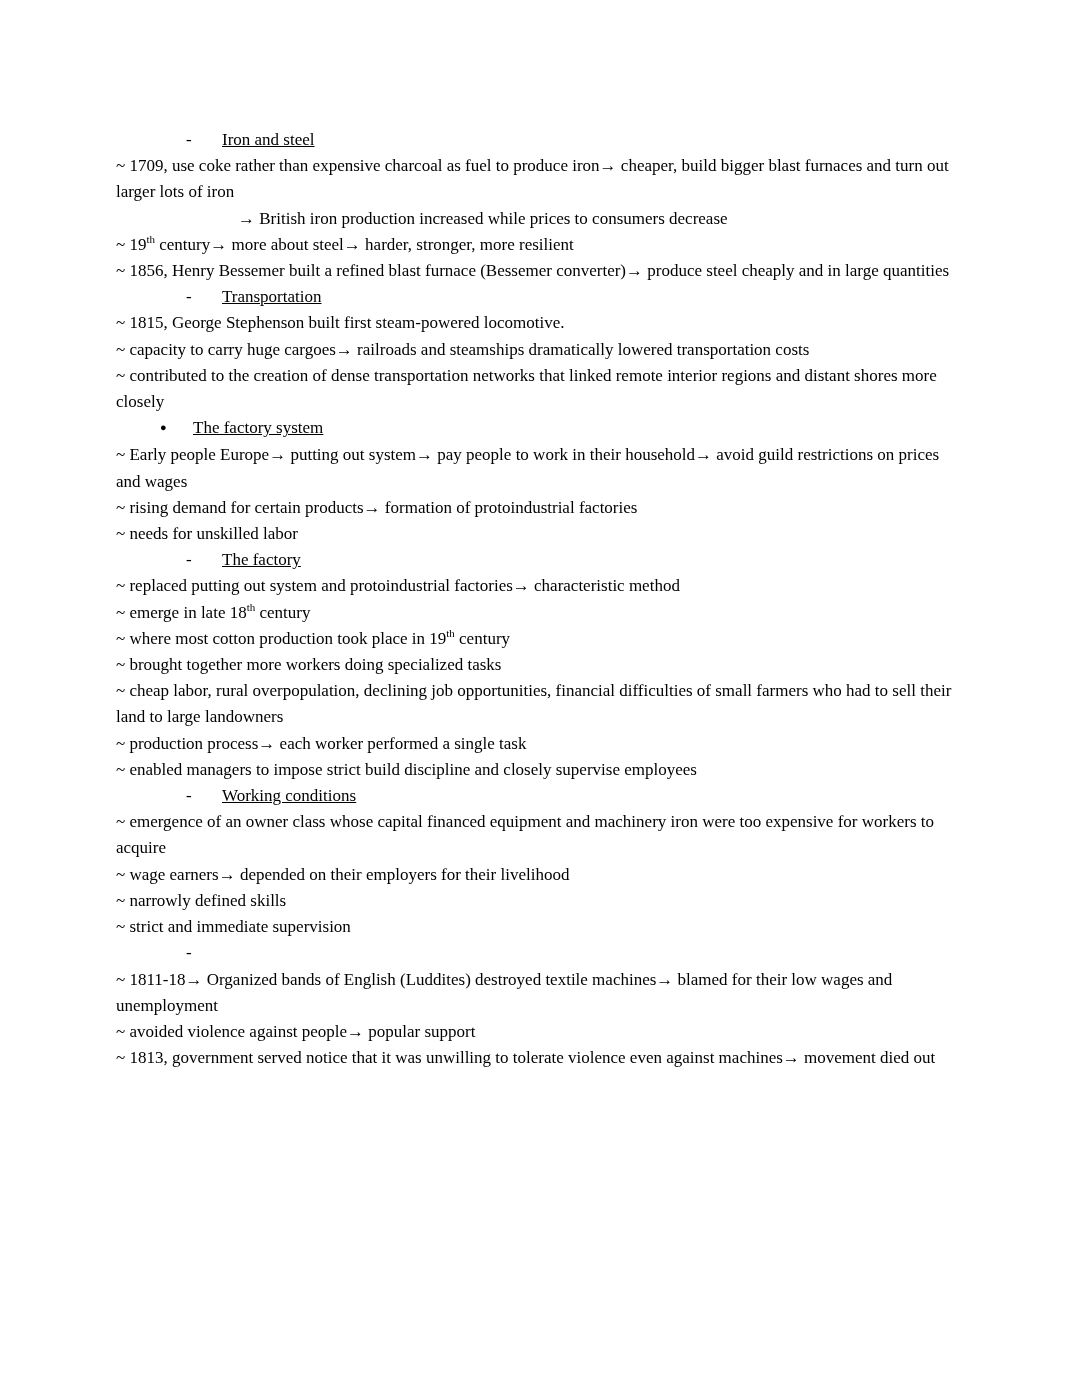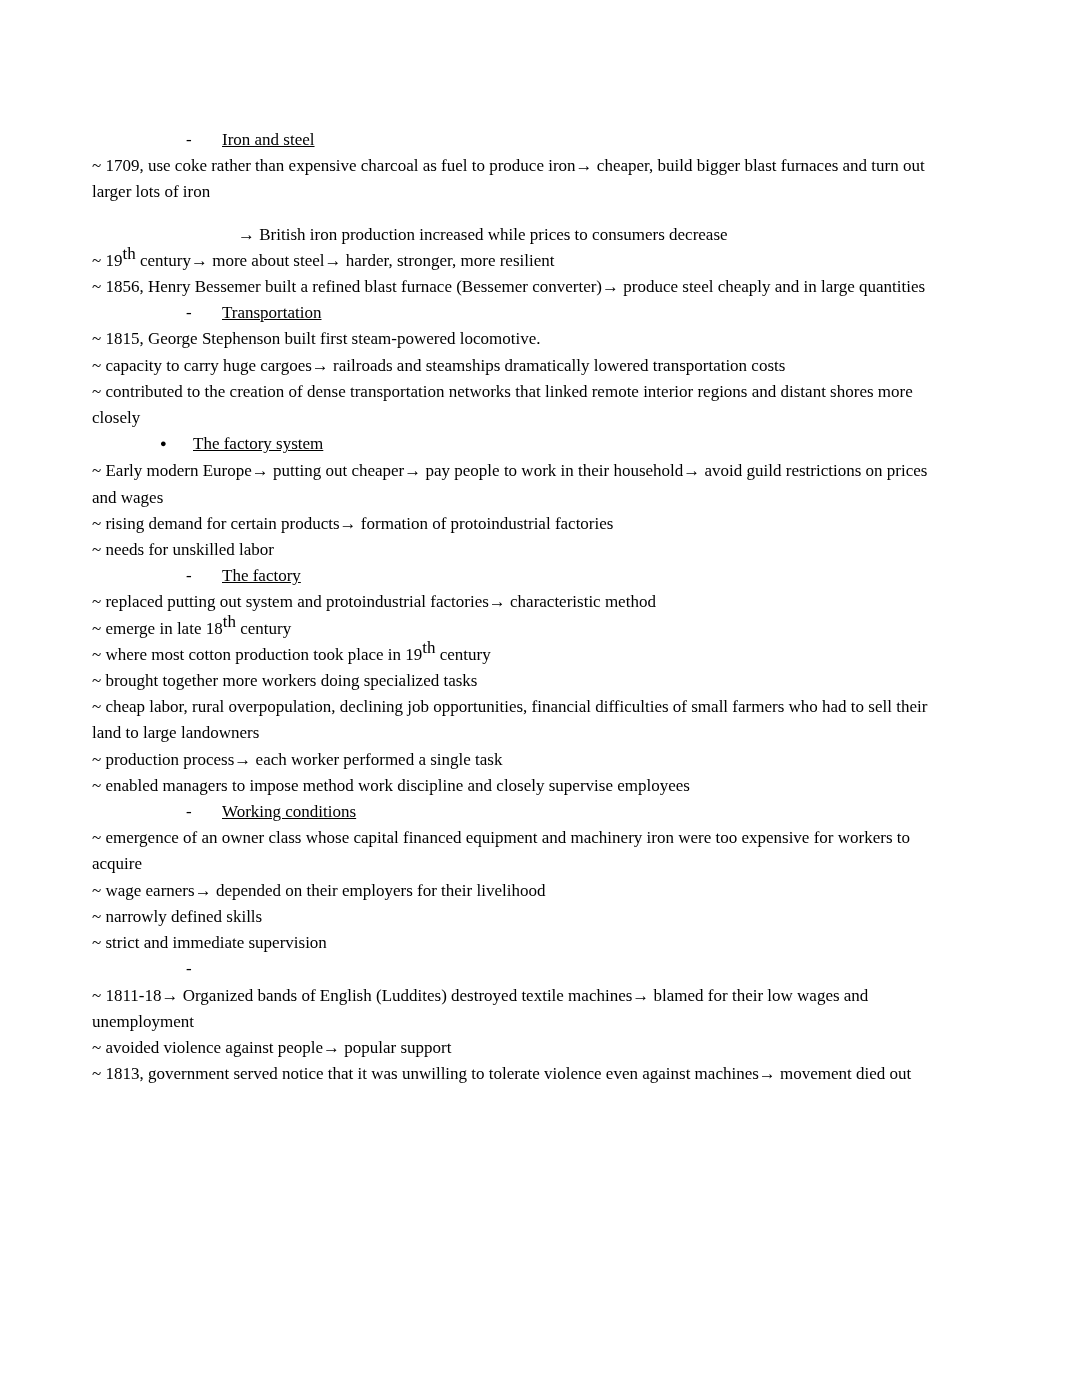--- a/index.html
+++ b/index.html
@@ -37,30 +37,29 @@
     flex: 0 0 33px;
     font-size: 11px;
     position: relative;
     top: -2px;
   }
   .section-row .title {
     flex: 1 1 auto;
     text-decoration: underline;
   }
   .sub1 {
-    margin-left: 92px;
+    margin-left: 116px;
     margin-right: 124px;
   }
   .sub2 {
     margin-left: 238px;
     margin-right: 110px;
-    margin-top: 16px;
   }
   sup {
-    font-size: 17px;
+    font-size: 11px;
     line-height: 0;
   }
 </style>
 </head>
 <body>
 
 <div class="page">
     <div class="section-row dash">
       <span class="marker">-</span>
       <span class="title">Iron and steel</span>
@@ -73,34 +72,34 @@
       <span class="marker">-</span>
       <span class="title">Transportation</span>
     </div>
     <div class="sub1">~ 1815, George Stephenson built first steam-powered locomotive.</div>
     <div class="sub1">~ capacity to carry huge cargoes→ railroads and steamships dramatically lowered transportation costs</div>
     <div class="sub1">~ contributed to the creation of dense transportation networks that linked remote interior regions and distant shores more closely</div>
     <div class="section-row bullet">
       <span class="marker">●</span>
       <span class="title">The factory system</span>
     </div>
-    <div class="sub1">~ Early modern Europe→ putting out cheaper→ pay people to work in their household→ avoid guild restrictions on prices and wages</div>
+    <div class="sub1">~ Early people Europe→ putting out system→ pay people to work in their household→ avoid guild restrictions on prices and wages</div>
     <div class="sub1">~ rising demand for certain products→ formation of protoindustrial factories</div>
     <div class="sub1">~ needs for unskilled labor</div>
     <div class="section-row dash">
       <span class="marker">-</span>
       <span class="title">The factory</span>
     </div>
     <div class="sub1">~ replaced putting out system and protoindustrial factories→ characteristic method</div>
     <div class="sub1">~ emerge in late 18<sup>th</sup> century</div>
     <div class="sub1">~ where most cotton production took place in 19<sup>th</sup> century</div>
     <div class="sub1">~ brought together more workers doing specialized tasks</div>
     <div class="sub1">~ cheap labor, rural overpopulation, declining job opportunities, financial difficulties of small farmers who had to sell their land to large landowners</div>
     <div class="sub1">~ production process→ each worker performed a single task</div>
-    <div class="sub1">~ enabled managers to impose method work discipline and closely supervise employees</div>
+    <div class="sub1">~ enabled managers to impose strict build discipline and closely supervise employees</div>
     <div class="section-row dash">
       <span class="marker">-</span>
       <span class="title">Working conditions</span>
     </div>
     <div class="sub1">~ emergence of an owner class whose capital financed equipment and machinery iron were too expensive for workers to acquire</div>
     <div class="sub1">~ wage earners→ depended on their employers for their livelihood</div>
     <div class="sub1">~ narrowly defined skills</div>
     <div class="sub1">~ strict and immediate supervision</div>
     <div class="section-row dash">
       <span class="marker">-</span>

